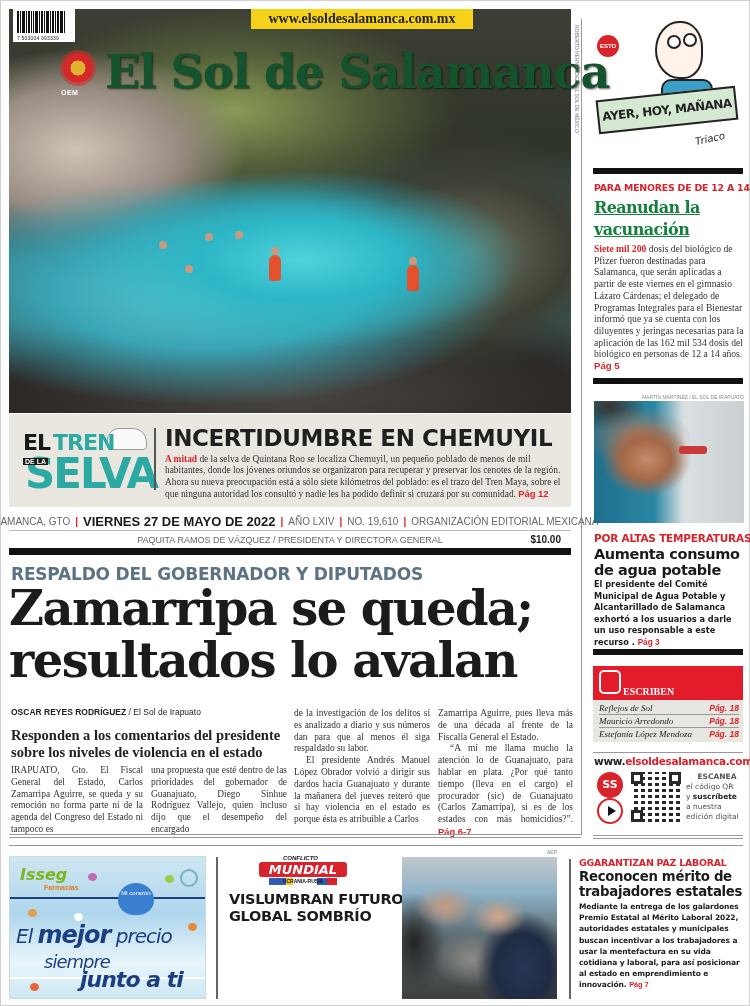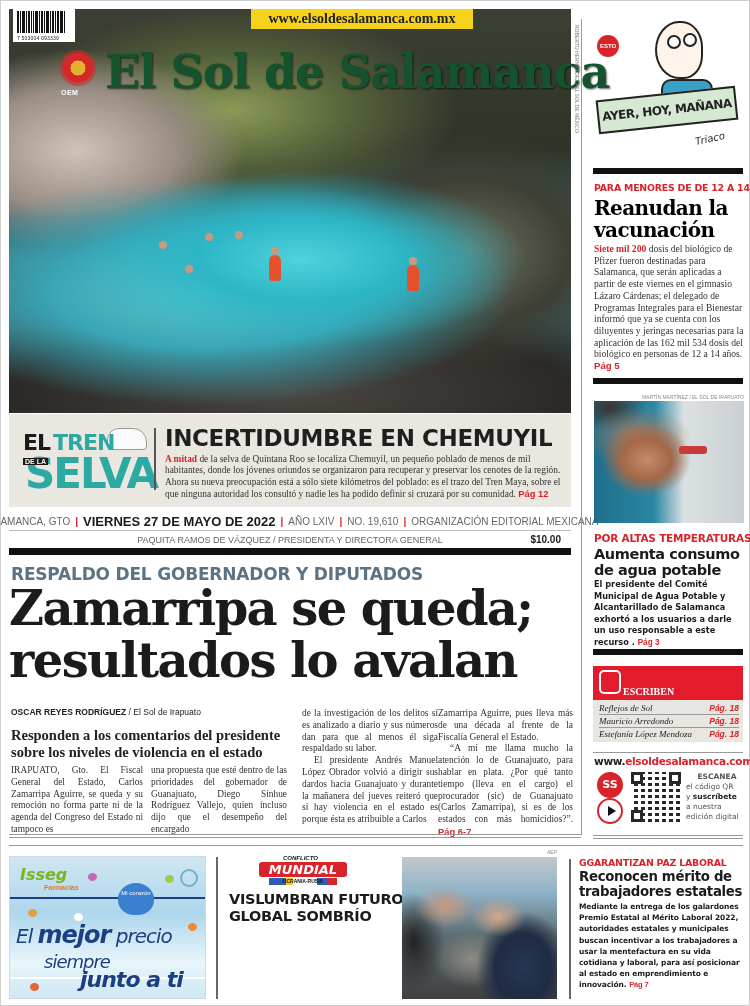--- a/index.html
+++ b/index.html
@@ -83,39 +83,39 @@
     position: absolute; left: 8px; top: 581px; width: 570px; font-family: "DejaVu Serif", serif; font-weight: bold;
     font-size: 48px; line-height: 52px; color: #1b1b1b; letter-spacing: -1.6px;
   }
   .byline { position: absolute; left: 10px; top: 706px; font-size: 8.5px; color: #222; }
   .byline b { font-weight: bold; }
   .subhead { position: absolute; left: 10px; top: 726px; width: 280px; font-family: "Liberation Serif", serif; font-weight: bold; font-size: 14.5px; line-height: 17px; color: #222; }
   .col { position: absolute; font-family: "Liberation Serif", serif; font-size: 9.4px; line-height: 11.8px; color: #333; text-align: justify; }
   .col p + p { text-indent: 12px; }
   .col-1 { left: 10px; top: 764px; width: 132px; }
   .col-2 { left: 150px; top: 764px; width: 136px; }
-  .col-3 { left: 301px; top: 707px; width: 136px; }
+  .col-3 { left: 293px; top: 707px; width: 136px; }
   .col-4 { left: 437px; top: 707px; width: 135px; }
   .main-bottom-rule { position: absolute; left: 8px; top: 833px; width: 572px; height: 4px; border-top: 1px solid #999; border-bottom: 1px solid #999; }
   .col-sep { position: absolute; left: 580px; top: 18px; width: 1px; height: 816px; background: #999; }
 
   
   .cartoon { position: absolute; left: 590px; top: 20px; width: 152px; height: 140px; }
   .esto-badge { position: absolute; left: 6px; top: 14px; width: 22px; height: 22px; border-radius: 50%; background: #d8232a; color: #fff; font-size: 6px; font-weight: bold; text-align: center; line-height: 22px; }
   .cartoon-face { position: absolute; left: 64px; top: 0; width: 48px; height: 58px; border: 2px solid #222; border-radius: 50% 45% 40% 50%; background: #fff3ea; }
   .cartoon-eye { position: absolute; width: 14px; height: 14px; border: 2px solid #222; border-radius: 50%; background: #fff; }
   .cartoon-body { position: absolute; left: 70px; top: 58px; width: 52px; height: 34px; background: #3aa0c8; border: 2px solid #222; border-radius: 10px 10px 0 0; }
   .cartoon-banner {
     position: absolute; left: 6px; top: 72px; width: 140px; height: 34px; background: #d4e8d2; border: 2px solid #222;
     transform: rotate(-6deg); font-family: "DejaVu Sans", sans-serif; font-size: 12px; font-weight: bold; color: #222; text-align: center; line-height: 30px; letter-spacing: -0.5px;
   }
   .cartoon-sign { position: absolute; left: 104px; top: 112px; font-size: 10px; font-style: italic; color: #222; transform: rotate(-12deg); font-family: "DejaVu Sans", sans-serif; }
   .side-rule { position: absolute; left: 592px; width: 150px; height: 6px; background: #111; }
   .side-kicker { position: absolute; left: 593px; font-family: "DejaVu Sans", sans-serif; font-weight: bold; font-size: 9.4px; color: #d8232a; white-space: nowrap; letter-spacing: -0.2px; }
-  .side-head-serif { position: absolute; left: 593px; font-family: "DejaVu Serif", serif; font-weight: bold; font-size: 20px; line-height: 22px; color: #000000; letter-spacing: -0.6px; }
+  .side-head-serif { position: absolute; left: 593px; font-family: "DejaVu Serif", serif; font-weight: bold; font-size: 16px; line-height: 22px; color: #15803d; letter-spacing: -0.6px; text-decoration: underline; }
   .side-body-serif { position: absolute; left: 593px; width: 150px; font-family: "Liberation Serif", serif; font-size: 9.6px; line-height: 11.7px; color: #333; }
   .water-credit { position: absolute; left: 593px; top: 393px; width: 150px; font-size: 5px; color: #888; text-align: right; }
   .water-photo {
     position: absolute; left: 593px; top: 400px; width: 150px; height: 122px;
     background:
       radial-gradient(ellipse 30% 30% at 35% 48%, #c58b6c 0%, #a36848 55%, rgba(160,100,70,0) 100%),
       radial-gradient(ellipse 35% 25% at 30% 30%, #b07b5c 0%, rgba(170,110,80,0) 100%),
       radial-gradient(ellipse 25% 20% at 10% 5%, #3b3431 0%, rgba(50,45,40,0) 100%),
       linear-gradient(90deg, #1f6f8c 0%, #2a86a3 40%, #dbe1e3 60%, #c9cfd2 100%);
   }

